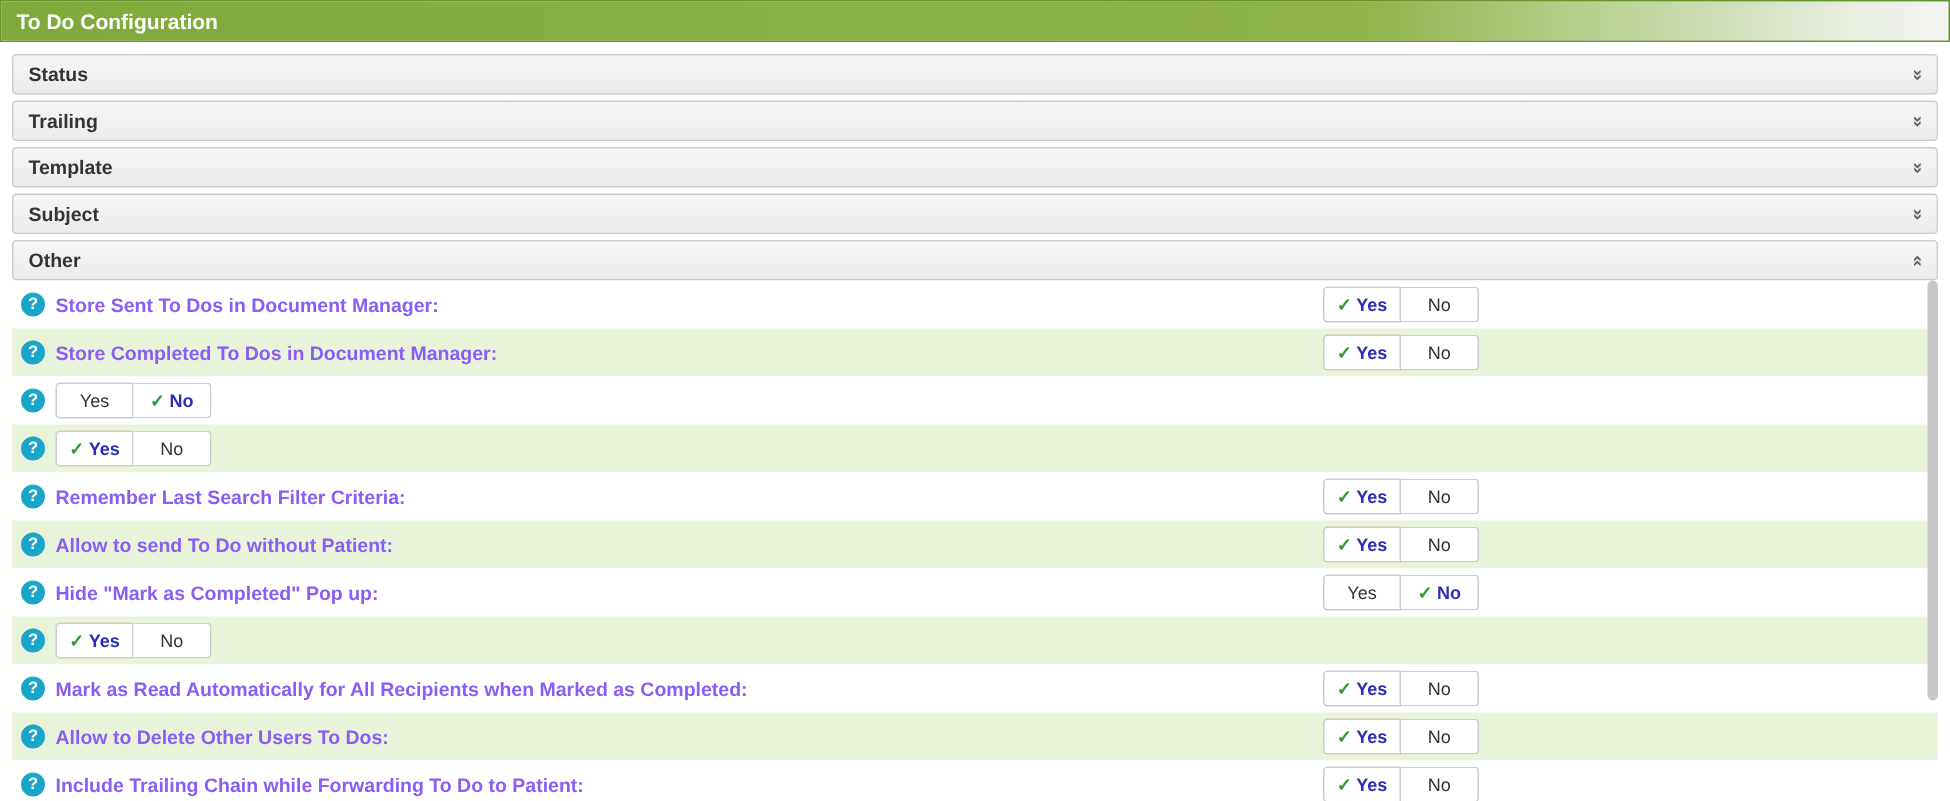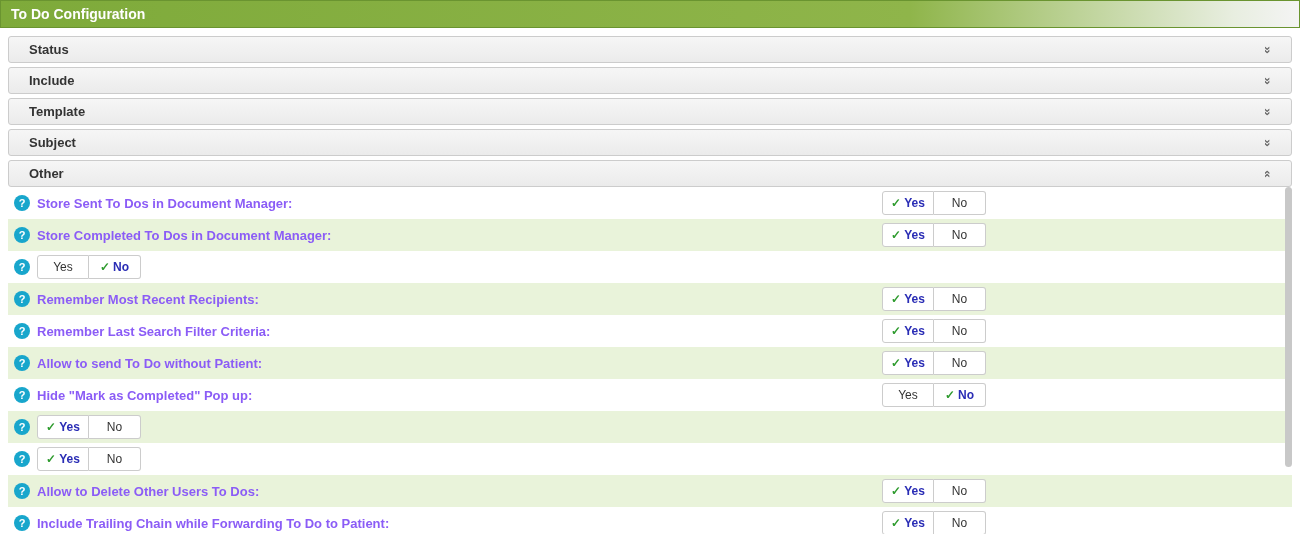--- a/index.html
+++ b/index.html
@@ -18,21 +18,21 @@
     padding: 5px 10px;
     border: 1px solid #6a9430;
   }
   .sections {
     padding: 4px 8px 8px 8px;
   }
   .section-header {
     background: linear-gradient(to bottom, #f6f6f6, #ebebeb);
     border: 1px solid #ccc;
     border-radius: 3px;
-    padding: 5px 20px;
+    padding: 5px 10px;
     margin-top: 4px;
     display: flex;
     align-items: center;
     justify-content: space-between;
     cursor: pointer;
     font-weight: bold;
     font-size: 13px;
     color: #333;
   }
   .chevron {
@@ -129,21 +129,21 @@
 <div class="panel-title">To Do Configuration</div>
 
 <div class="sections">
 
   <div id="collapsed-container">
       <div class="section-header">
         <span>Status</span>
         <span class="chevron" style="display: inline-block; transform: rotate(90deg) scaleX(1.3);">»</span>
       </div>
       <div class="section-header">
-        <span>Include</span>
+        <span>Trailing</span>
         <span class="chevron" style="display: inline-block; transform: rotate(90deg) scaleX(1.3);">»</span>
       </div>
       <div class="section-header">
         <span>Template</span>
         <span class="chevron" style="display: inline-block; transform: rotate(90deg) scaleX(1.3);">»</span>
       </div>
       <div class="section-header">
         <span>Subject</span>
         <span class="chevron" style="display: inline-block; transform: rotate(90deg) scaleX(1.3);">»</span>
       </div>
@@ -189,21 +189,20 @@
               <span>Yes</span>
             </div>
             <div class="toggle-btn selected">
               <span class="check-icon">✓</span>
               <span>No</span>
             </div>
           </div>
         </div>
         <div class="row odd">
           <span class="help-icon">?</span>
-          <span class="row-label">Remember Most Recent Recipients:</span>
           <div class="toggle-group">
             <div class="toggle-btn selected">
               <span class="check-icon">✓</span>
               <span>Yes</span>
             </div>
             <div class="toggle-btn">
               <span>No</span>
             </div>
           </div>
         </div>
@@ -253,20 +252,21 @@
               <span class="check-icon">✓</span>
               <span>Yes</span>
             </div>
             <div class="toggle-btn">
               <span>No</span>
             </div>
           </div>
         </div>
         <div class="row even">
           <span class="help-icon">?</span>
+          <span class="row-label">Mark as Read Automatically for All Recipients when Marked as Completed:</span>
           <div class="toggle-group">
             <div class="toggle-btn selected">
               <span class="check-icon">✓</span>
               <span>Yes</span>
             </div>
             <div class="toggle-btn">
               <span>No</span>
             </div>
           </div>
         </div>

